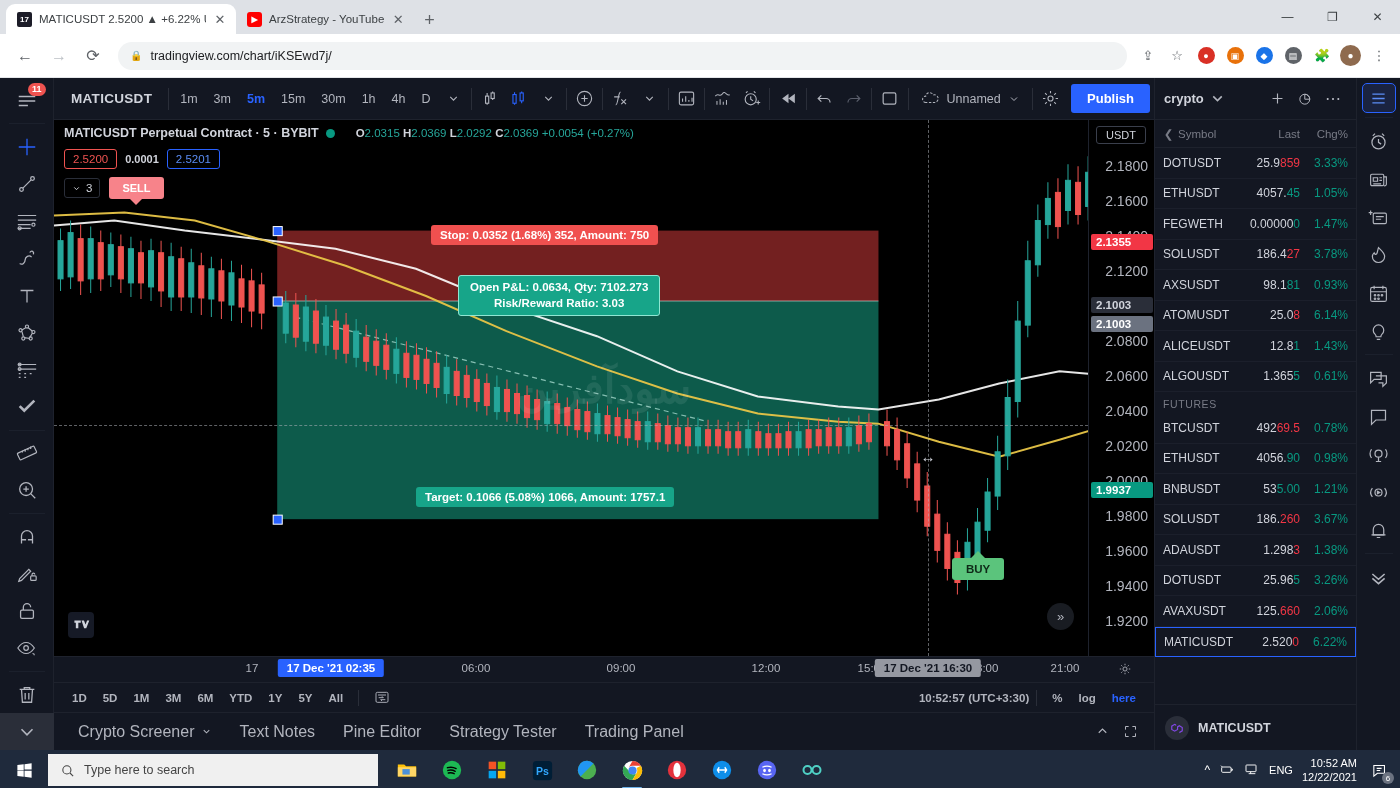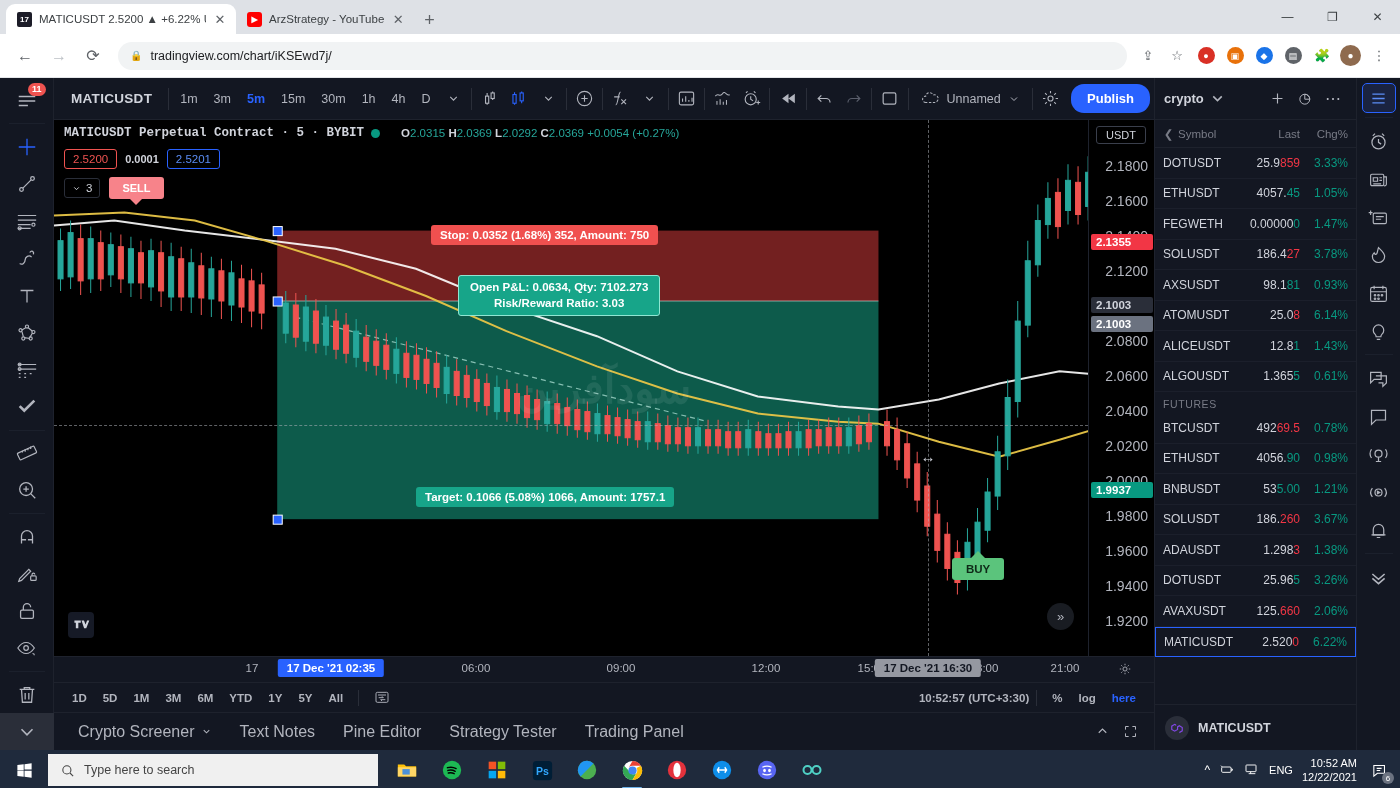--- a/index.html
+++ b/index.html
@@ -92,35 +92,35 @@
   .tt-tf { font-size: 12.5px; color: #b2b5be; padding: 5px 8px; border-radius: 3px; }
   .tt-tf.on { color: #2962ff; font-weight: bold; }
   .tt-ic { width: 30px; height: 30px; display: flex; align-items: center;
     justify-content: center; color: #b2b5be; }
   .tt-ic svg { width: 19px; height: 19px; }
   .tt-ic.sm svg { width: 13px; height: 13px; }
   .tt-cloud { display: flex; align-items: center; gap: 7px; padding: 0 9px;
     color: #b2b5be; font-size: 12.5px; }
   .publish {
     background: #2962ff; color: #fff; font-size: 13px; font-weight: bold;
-    padding: 7px 16px; border-radius: 13px; margin-left: 6px;
+    padding: 7px 16px; border-radius: 3px; margin-left: 6px;
   }
   .spacer { flex: 1; }
 
   
   .chartwrap { flex: 1; position: relative; background: #000000; overflow: hidden; }
   .chartcanvas { position: absolute; inset: 0; }
   .priceaxis {
     position: absolute; right: 0; top: 0; bottom: 0; width: 66px;
     background: #000; border-left: 1px solid #1e222d;
   }
   .legend { position: absolute; left: 10px; top: 6px; z-index: 20; }
   .legend-l1 { font-size: 12.5px; color: #d1d4dc; display: flex;
     align-items: center; gap: 7px; white-space: nowrap; }
-  .legend-title { font-weight: 600; font-family: Liberation Mono, monospace; }
+  .legend-title { font-weight: 600; }
   .dot { width: 9px; height: 9px; border-radius: 50%; background: #089981;
     display: inline-block; }
   .ohlc { font-size: 11.5px; color: #26a69a; margin-left: 14px; }
   .ohlc b { color: #d1d4dc; font-weight: 600; }
   .legend-l2 { display: flex; align-items: center; gap: 8px; margin-top: 9px; }
   .pillbox { font-size: 11.5px; padding: 3px 8px; border-radius: 3px; }
   .pill-sell { border: 1px solid #ef5350; color: #ef5350; }
   .pill-spread { color: #d1d4dc; font-weight: bold; font-size: 11px; }
   .pill-buy { border: 1px solid #2962ff; color: #5b8df5; }
   .legend-l3 { display: flex; align-items: center; gap: 9px; margin-top: 8px; }

